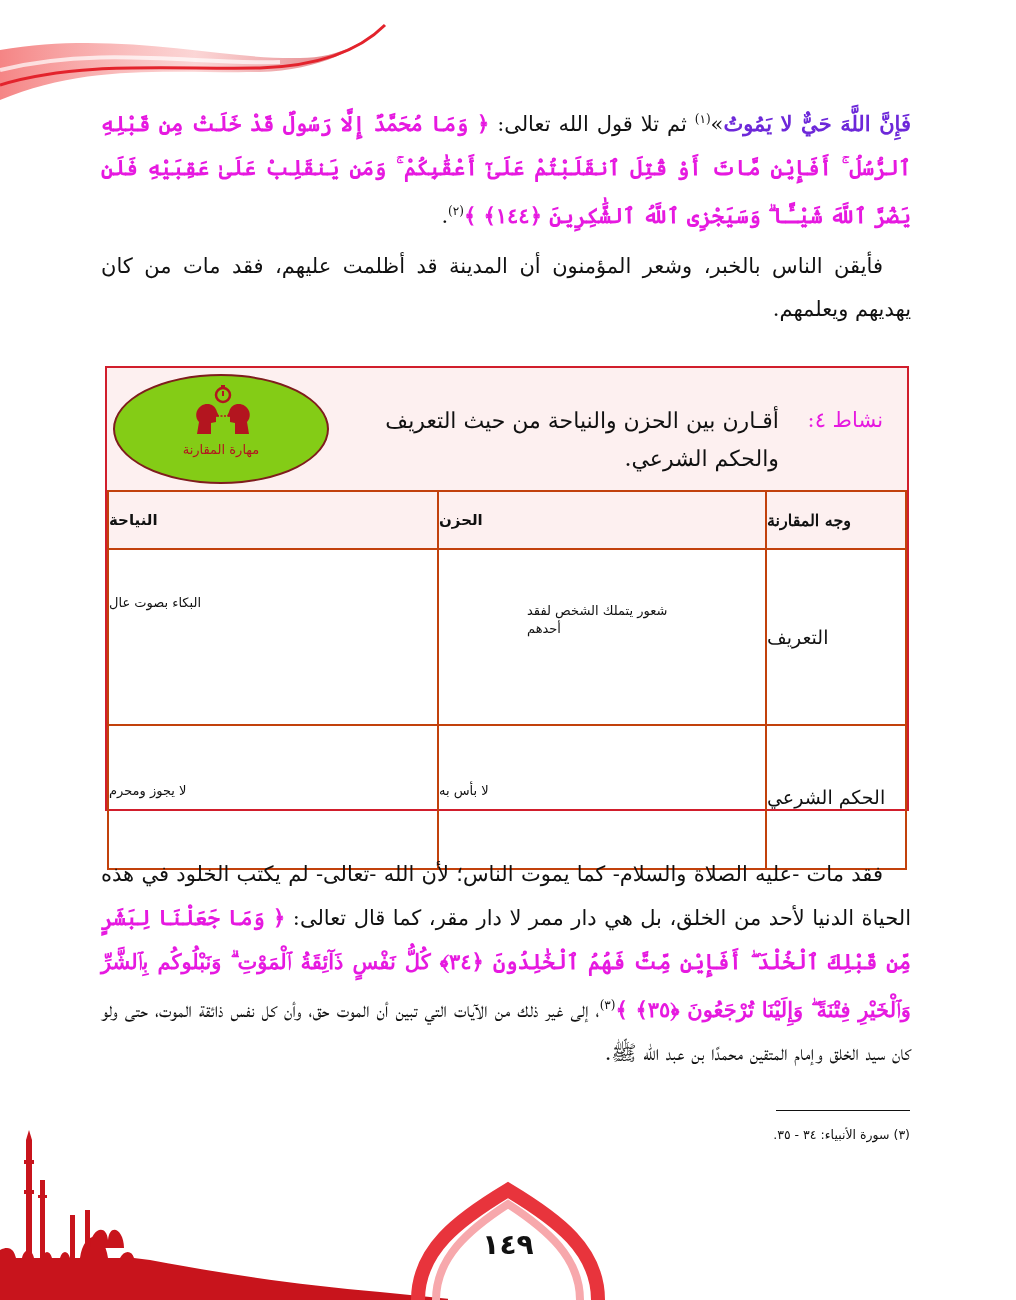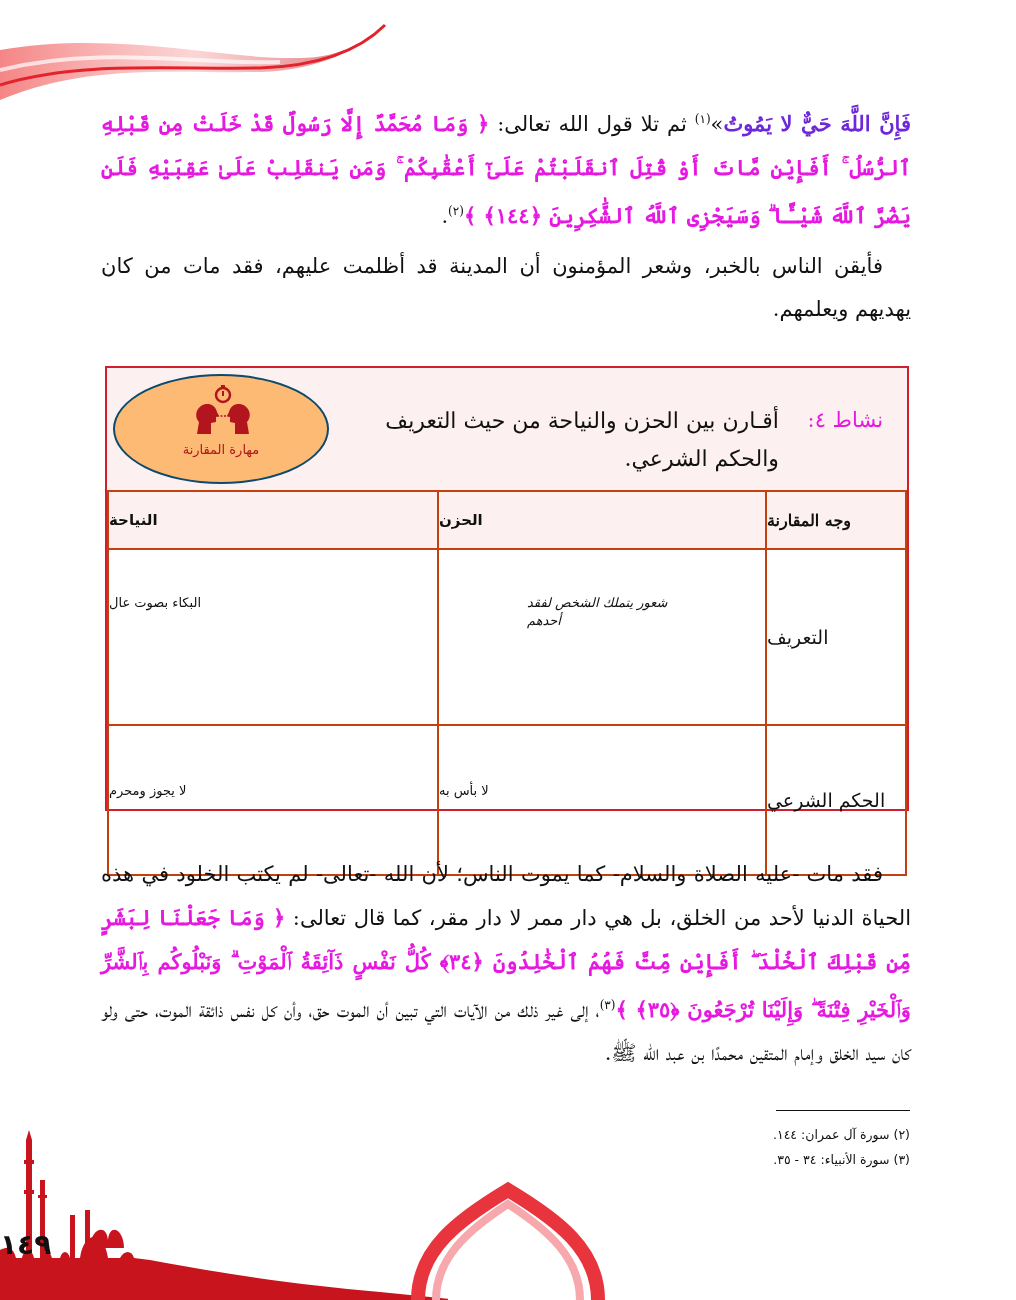--- a/index.html
+++ b/index.html
@@ -5,21 +5,21 @@
     html, body { margin:0; padding:0; }
     body {
       width:1016px; height:1300px; position:relative; overflow:hidden;
       background:#ffffff;
       font-family:"DejaVu Serif", serif;
       color:#111;
     }
     .deco-top { position:absolute; left:0; top:0; width:520px; height:110px; }
     .deco-bottom { position:absolute; left:0; bottom:0; width:1016px; height:200px; }
     .page-num {
-      position:absolute; left:0; top:1228px; width:1016px; text-align:left;
+      position:absolute; left:0; top:1228px; width:1016px; text-align:center;
       font-family:"DejaVu Sans", sans-serif; font-weight:bold; font-size:28px; color:#111;
     }
     .para {
       position:absolute; right:105px; width:810px; direction:rtl; text-align:justify;
       font-size:21px; line-height:43px;
     }
     .quran { color:#e619e0; font-weight:bold; }
     .hadith { color:#6d28d9; font-weight:bold; }
     .sup { font-size:12px; vertical-align:super; color:#111; }
     #p1 { top:98px; }
@@ -37,21 +37,21 @@
     .act-label {
       position:absolute; right:24px; top:40px; direction:rtl; color:#e619e0;
       font-size:21px;
     }
     .act-text {
       position:absolute; right:128px; top:26px; width:440px; direction:rtl;
       font-size:22px; line-height:38px; text-align:right;margin-top:8px;
     }
     .skill {
       position:absolute; left:6px; top:6px; width:216px; height:110px;
-      border:2px solid #0c4a6e; border-radius:50%; box-sizing:border-box; background:#fdba74;
+      border:2px solid #7f1d1d; border-radius:50%; box-sizing:border-box; background:#84cc16;
     }
     .skill-icon { position:absolute; left:78px; top:8px; width:60px; height:52px; }
     .skill-label {
       position:absolute; left:0; width:100%; top:66px; text-align:center; direction:rtl;
       color:#b3151f; font-family:"DejaVu Sans", sans-serif; font-size:13px;
     }
     table.cmp {
       position:absolute; left:0; top:122px; width:800px; border-collapse:collapse; direction:rtl;
     }
     table.cmp td, table.cmp th {
@@ -60,21 +60,21 @@
     table.cmp th {
       height:56px; background:#fdf0f0; font-family:"DejaVu Sans", sans-serif;
       font-weight:bold; font-size:15px;
     }
     table.cmp th.aspect { font-family:"DejaVu Serif", serif; font-size:16px; }
     td.rowhead { font-size:19px; width:138px; }
     td.cell { font-family:"DejaVu Sans", sans-serif; font-size:13px; }
     tr.r1 td { height:130px; }
     tr.r1 td.cell { vertical-align:top; padding-top:44px; line-height:18px; }
     tr.r2 td { height:128px; }
-    tr.r2 td.cell { padding-bottom:20px; }
+    tr.r2 td.cell { padding-bottom:14px; }
     .col-grief { width:326px; }
 
     .fn-rule { position:absolute; left:776px; top:1110px; width:134px; border-top:1.5px solid #111; }
     .footnotes {
       position:absolute; right:106px; top:1122px; direction:rtl; text-align:right;
       font-family:"DejaVu Sans", sans-serif; font-size:12.5px; line-height:25px;
     }
     .footnotes .f1 { font-weight:bold; }
   </style>
 </head>
@@ -119,40 +119,39 @@
   <table class="cmp">
     <tbody>
         <tr>
       <th class="aspect">وجه المقارنة</th>
       <th class="col-grief">الحزن</th>
       <th>النياحة</th>
     </tr>
     <tr class="r1">
       <td class="rowhead">التعريف</td>
       <td class="cell col-grief">
-            <div style="width:150px;margin:0 auto;font-style:italic;">شعور يتملك الشخص لفقد أحدهم</div>
+            <div style="width:150px;margin:8px auto;">شعور يتملك الشخص لفقد أحدهم</div>
           </td>
       <td class="cell">البكاء بصوت عال</td>
     </tr>
     <tr class="r2">
       <td class="rowhead">الحكم الشرعي</td>
       <td class="cell col-grief">لا بأس به</td>
       <td class="cell">لا يجوز ومحرم</td>
     </tr>
   </tbody>
     </table>
 </div>
 
 <div class="para" id="p3">
   <span>فقد مات -عليه الصلاة والسلام- كما يموت الناس؛ لأن الله -تعالى- لم يكتب الخلود في هذه الحياة الدنيا لأحد من الخلق، بل هي دار ممر لا دار مقر، كما قال تعالى: </span><span class="quran">﴿ وَمَا جَعَلْنَا لِبَشَرٍ مِّن قَبْلِكَ ٱلْخُلْدَ ۖ أَفَإِيْن مِّتَّ فَهُمُ ٱلْخَٰلِدُونَ ﴿٣٤﴾ كُلُّ نَفْسٍ ذَآئِقَةُ ٱلْمَوْتِ ۗ وَنَبْلُوكُم بِٱلشَّرِّ وَٱلْخَيْرِ فِتْنَةً ۖ وَإِلَيْنَا تُرْجَعُونَ ﴿٣٥﴾ ﴾</span><span class="sup">(٣)</span><span>، إلى غير ذلك من الآيات التي تبين أن الموت حق، وأن كل نفس ذائقة الموت، حتى ولو كان سيد الخلق وإمام المتقين محمدًا بن عبد الله ﷺ.</span>
 </div>
 
 <div class="fn-rule"></div>
 <div class="footnotes">
-  <div>(٢) سورة آل عمران: ١٤٤.</div>
   <div>(٣) سورة الأنبياء: ٣٤ - ٣٥.</div>
 </div>
 
 <svg class="deco-bottom" viewBox="0 0 1016 200">
   <g fill="#c8141c">
     <path d="M0,200 L0,150 C10,145 14,150 16,158 L22,158 C24,148 32,148 34,158 L42,158 C44,150 50,150 52,158 L60,158 C62,150 68,150 70,158 L80,158 C84,130 104,130 108,158 L120,158 C124,150 132,150 134,158 L150,160 C230,175 300,185 380,192 L460,200 Z"></path>
     <rect x="26" y="40" width="6" height="120"></rect>
     <rect x="24" y="60" width="10" height="4"></rect>
     <rect x="24" y="90" width="10" height="4"></rect>
     <path d="M29,30 L32,40 L26,40 Z"></path>

